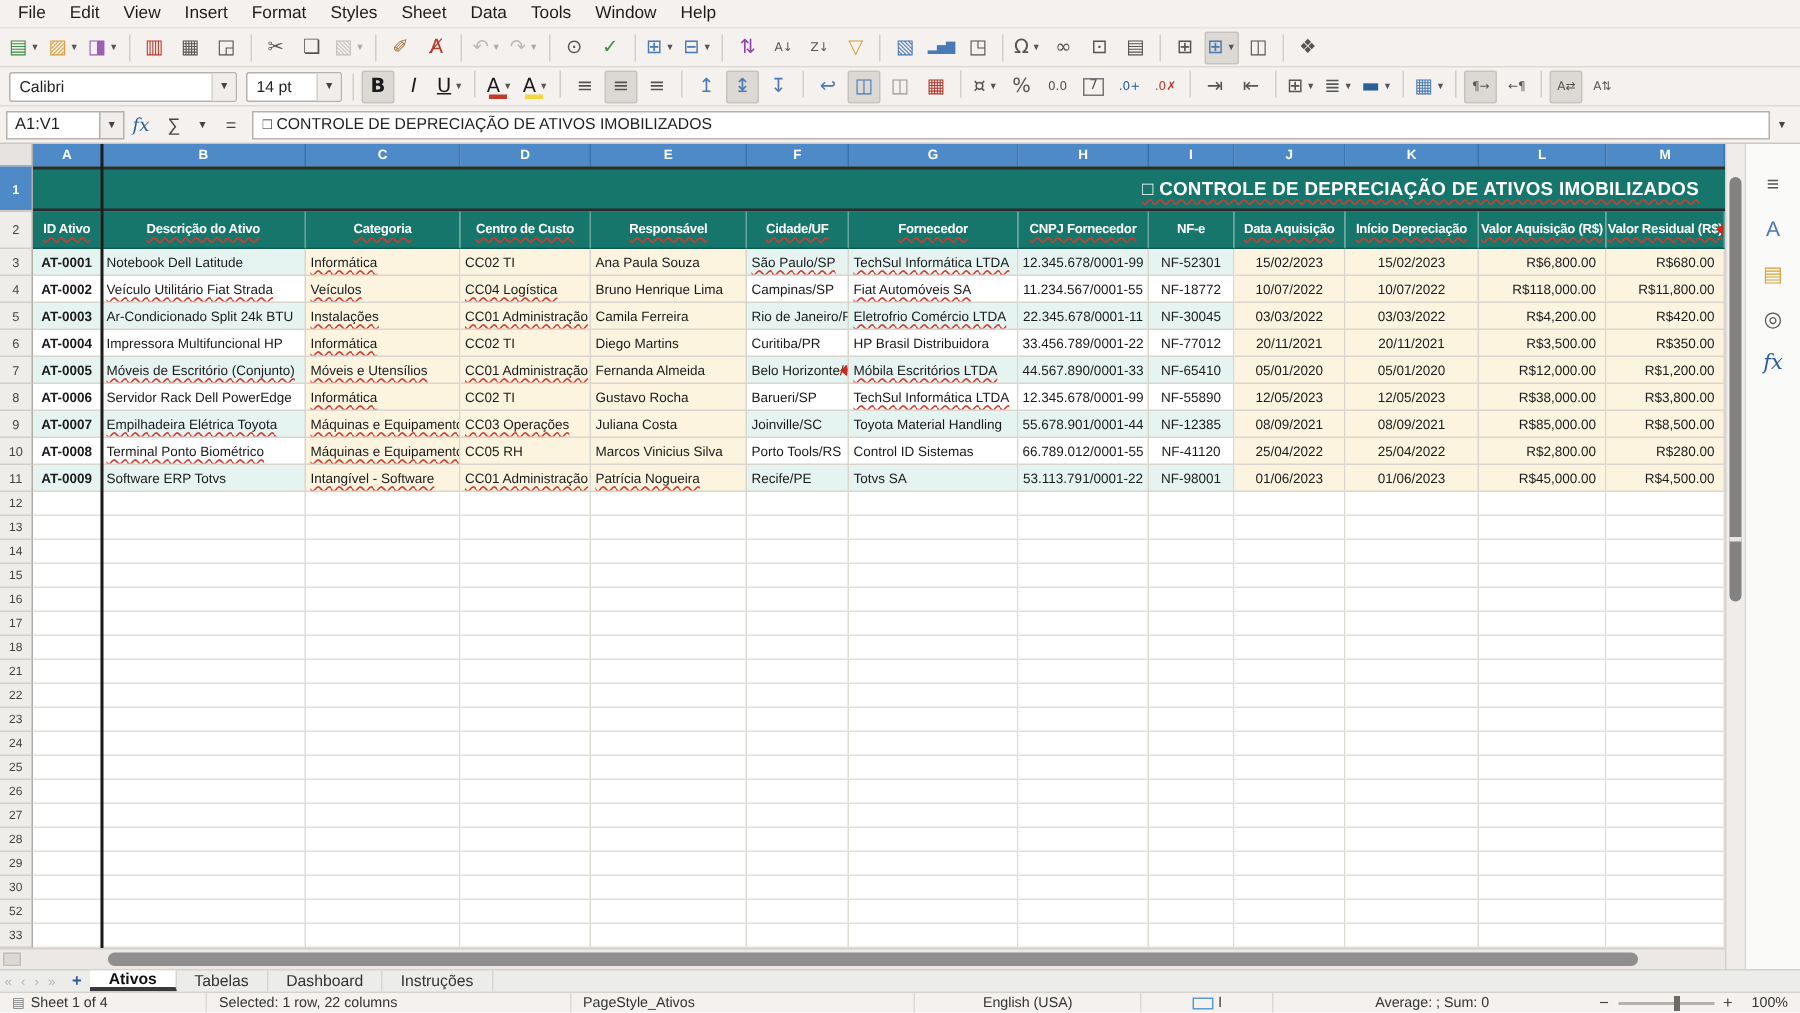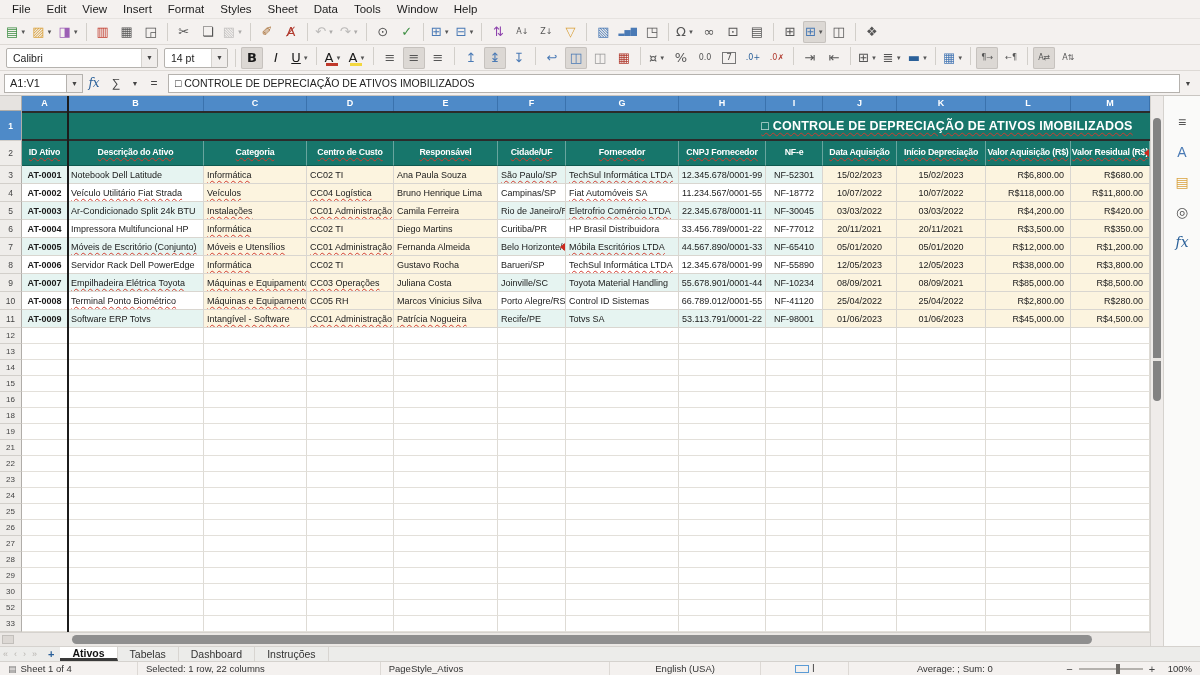--- a/index.html
+++ b/index.html
@@ -725,21 +725,21 @@
             <div class="cell bandA" style="width: 68px;">
               <span>Joinville/SC</span>
             </div>
             <div class="cell bandA" style="width: 113px;">
               <span>Toyota Material Handling</span>
             </div>
             <div class="cell ctr bandA" style="width: 87px;">
               <span>55.678.901/0001-44</span>
             </div>
             <div class="cell ctr bandA" style="width: 57px;">
-              <span>NF-10234</span>
+              <span>NF-12385</span>
             </div>
             <div class="cell ctr cream" style="width: 74px;">
               <span>08/09/2021</span>
             </div>
             <div class="cell ctr cream" style="width: 89px;">
               <span>08/09/2021</span>
             </div>
             <div class="cell rgt cream" style="width: 85px;">
               <span>R$85,000.00</span>
             </div>
@@ -758,21 +758,21 @@
             <div class="cell cream" style="width: 103px;">
               <span class="sq">Máquinas e Equipamentos</span>
             </div>
             <div class="cell cream" style="width: 87px;">
               <span>CC05 RH</span>
             </div>
             <div class="cell cream" style="width: 104px;">
               <span>Marcos Vinicius Silva</span>
             </div>
             <div class="cell" style="width: 68px;">
-              <span>Porto Alegre/RS</span>
+              <span>Porto Tools/RS</span>
             </div>
             <div class="cell" style="width: 113px;">
               <span>Control ID Sistemas</span>
             </div>
             <div class="cell ctr" style="width: 87px;">
               <span>66.789.012/0001-55</span>
             </div>
             <div class="cell ctr" style="width: 57px;">
               <span>NF-41120</span>
             </div>
@@ -906,37 +906,37 @@
               <div class="ecell" style="width: 68px;"></div>
               <div class="ecell" style="width: 113px;"></div>
               <div class="ecell" style="width: 87px;"></div>
               <div class="ecell" style="width: 57px;"></div>
               <div class="ecell" style="width: 74px;"></div>
               <div class="ecell" style="width: 89px;"></div>
               <div class="ecell" style="width: 85px;"></div>
               <div class="ecell" style="width: 79px;"></div>
             </div>
             <div class="erow">
+              <div class="rh">17</div>
+              <div class="ecell" style="width: 46px;"></div>
+              <div class="ecell" style="width: 136px;"></div>
+              <div class="ecell" style="width: 103px;"></div>
+              <div class="ecell" style="width: 87px;"></div>
+              <div class="ecell" style="width: 104px;"></div>
+              <div class="ecell" style="width: 68px;"></div>
+              <div class="ecell" style="width: 113px;"></div>
+              <div class="ecell" style="width: 87px;"></div>
+              <div class="ecell" style="width: 57px;"></div>
+              <div class="ecell" style="width: 74px;"></div>
+              <div class="ecell" style="width: 89px;"></div>
+              <div class="ecell" style="width: 85px;"></div>
+              <div class="ecell" style="width: 79px;"></div>
+            </div>
+            <div class="erow">
               <div class="rh">18</div>
-              <div class="ecell" style="width: 46px;"></div>
-              <div class="ecell" style="width: 136px;"></div>
-              <div class="ecell" style="width: 103px;"></div>
-              <div class="ecell" style="width: 87px;"></div>
-              <div class="ecell" style="width: 104px;"></div>
-              <div class="ecell" style="width: 68px;"></div>
-              <div class="ecell" style="width: 113px;"></div>
-              <div class="ecell" style="width: 87px;"></div>
-              <div class="ecell" style="width: 57px;"></div>
-              <div class="ecell" style="width: 74px;"></div>
-              <div class="ecell" style="width: 89px;"></div>
-              <div class="ecell" style="width: 85px;"></div>
-              <div class="ecell" style="width: 79px;"></div>
-            </div>
-            <div class="erow">
-              <div class="rh">19</div>
               <div class="ecell" style="width: 46px;"></div>
               <div class="ecell" style="width: 136px;"></div>
               <div class="ecell" style="width: 103px;"></div>
               <div class="ecell" style="width: 87px;"></div>
               <div class="ecell" style="width: 104px;"></div>
               <div class="ecell" style="width: 68px;"></div>
               <div class="ecell" style="width: 113px;"></div>
               <div class="ecell" style="width: 87px;"></div>
               <div class="ecell" style="width: 57px;"></div>
               <div class="ecell" style="width: 74px;"></div>

